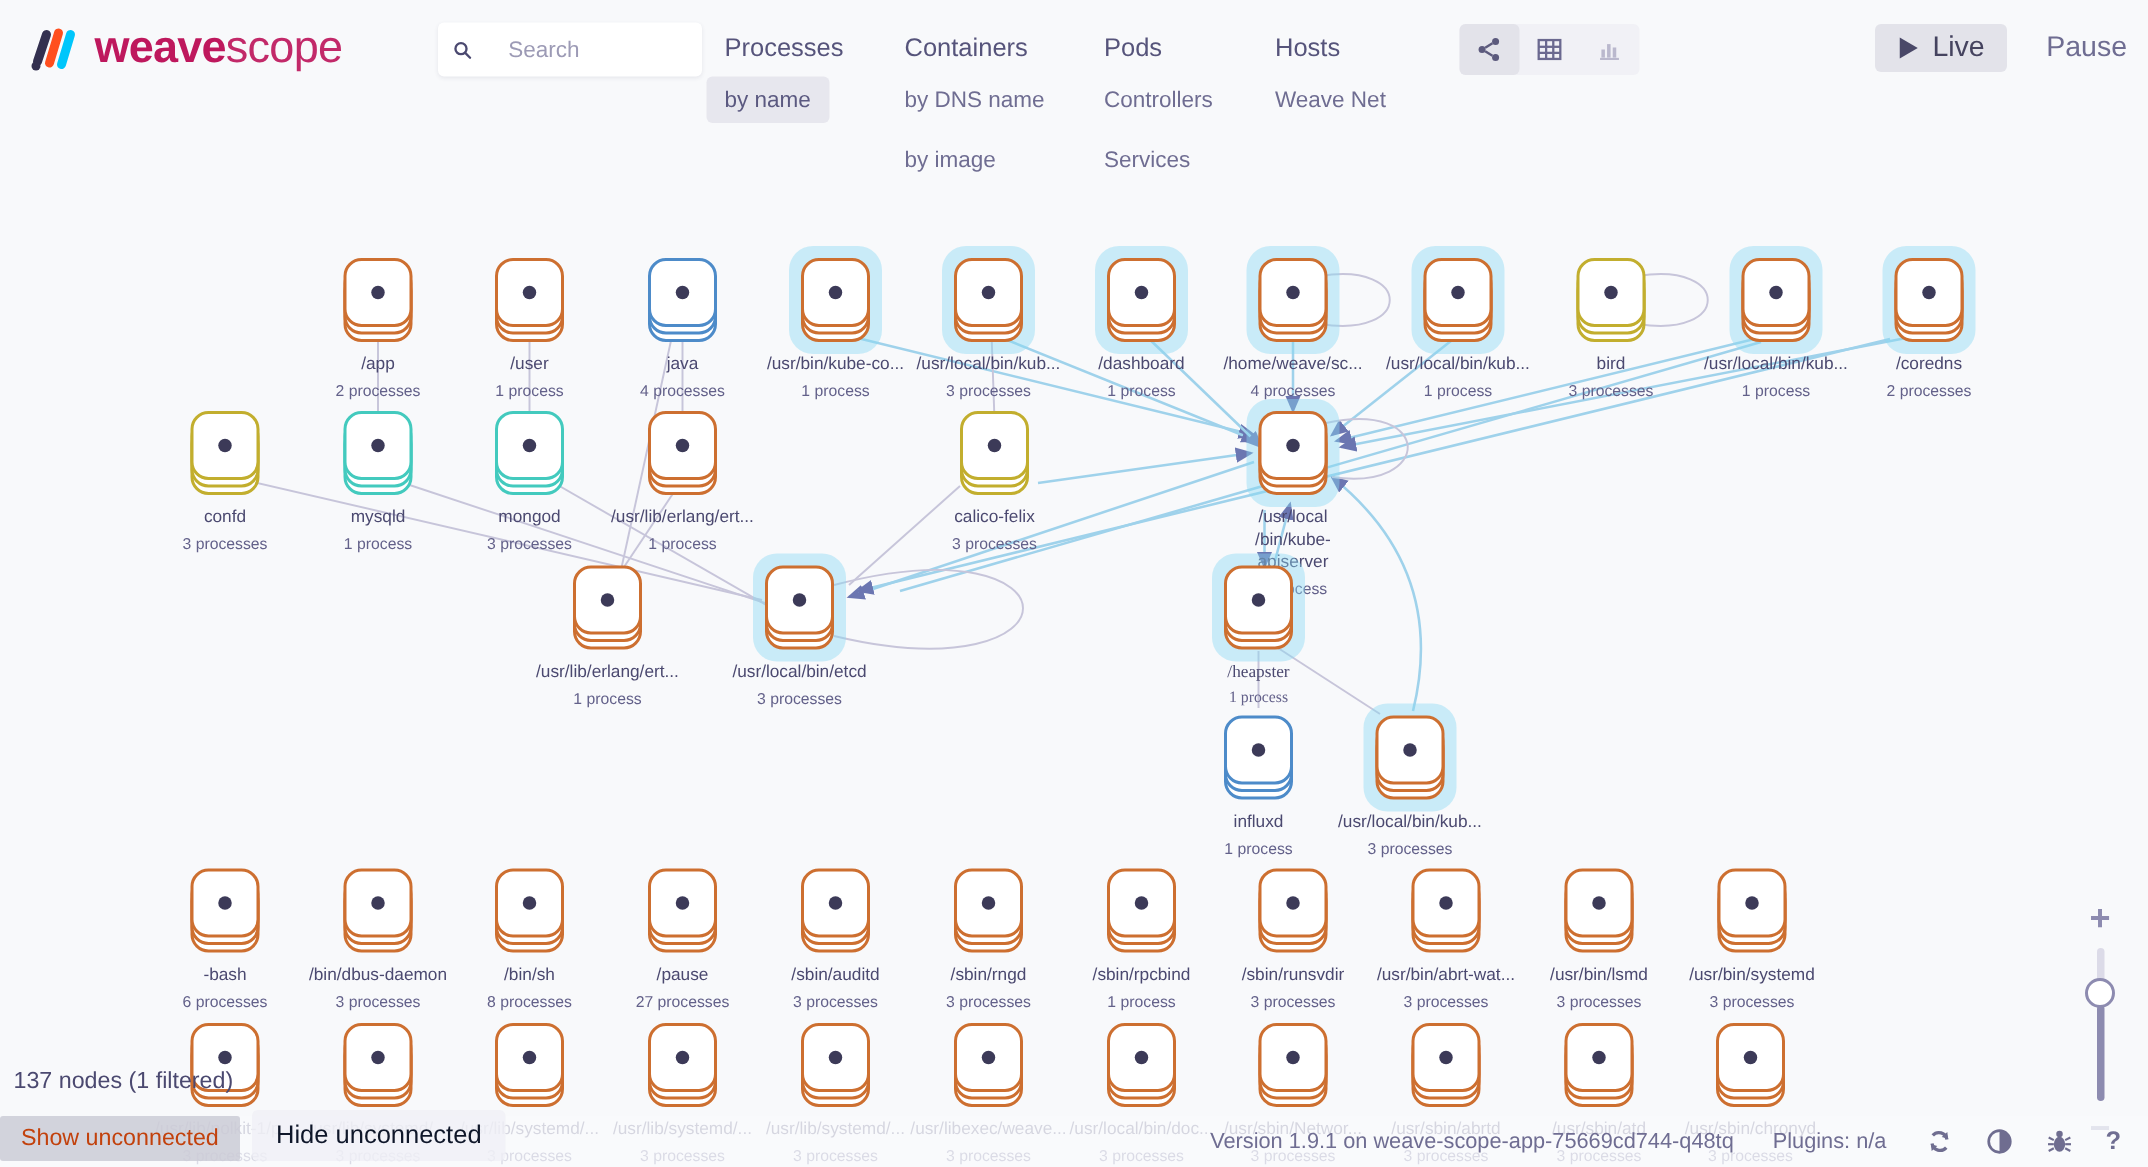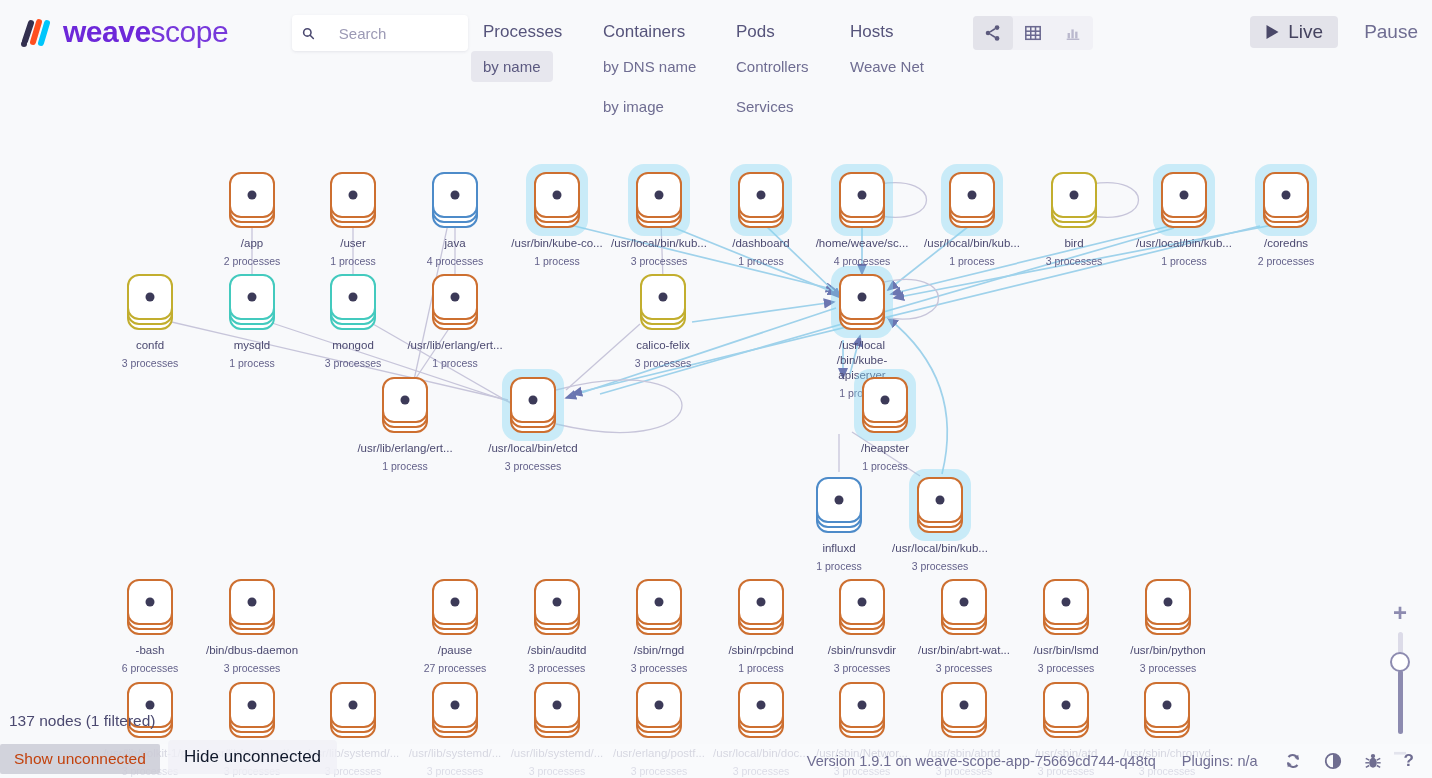--- a/index.html
+++ b/index.html
@@ -1,21 +1,21 @@
 <!DOCTYPE html>
 <html><head>
 <meta charset="utf-8">
 <style>
   html,body{margin:0;padding:0;background:#e9eaee;}
   #app{position:relative;width:1432px;height:778px;background:#f8f9fb;overflow:hidden;
        font-family:"Liberation Sans",sans-serif;color:#4b4970;}
 
   
   .logo{position:absolute;left:16px;top:13px;display:flex;align-items:center;gap:9px;z-index:10;}
-  .logo-text{font-size:30px;color:#6d28d9;letter-spacing:-.5px;}
+  .logo-text{font-size:30px;color:#be185d;letter-spacing:-.5px;}
   .logo-text .bold{font-weight:700;}
   .logo-text .light{font-weight:400;opacity:.92;}
   .search{position:absolute;left:292px;top:15px;width:156px;height:36px;background:#fff;border-radius:4px;
           box-shadow:0 1px 3px rgba(60,60,90,.10);display:flex;align-items:center;padding:0 10px;gap:22px;z-index:10;}
   .search input{border:0;outline:0;font-size:15px;color:#4b4970;width:100%;background:transparent;
           font-family:"Liberation Sans",sans-serif;}
   ::placeholder{color:#9c9ab5;}
   .nav-group{position:absolute;top:22px;z-index:10;}
   .nav-label{font-size:17px;color:#56547b;cursor:pointer;}
   .nav-sub{display:table;font-size:15px;color:#6f6d92;margin-top:9px;padding:7px 12px;margin-left:-12px;
@@ -377,21 +377,21 @@
         <div class="card c2"></div>
         <div class="card c1">
             <span class="dot"></span>
           </div>
       </div>
       <div class="nlabel">
           <div>/usr/local/bin/etcd</div>
         </div>
       <div class="nsub">3 processes</div>
     </div>
-      <div class="node orange" style="left: 829px; top: 377px;">
+      <div class="node orange" style="left: 783px; top: 377px; font-family: Liberation Serif, serif;">
       <div class="halo"></div>
       <div class="stack">
         <div class="card c3"></div>
         <div class="card c2"></div>
         <div class="card c1">
             <span class="dot"></span>
           </div>
       </div>
       <div class="nlabel">
           <div>/heapster</div>
@@ -447,20 +447,34 @@
         <div class="card c2"></div>
         <div class="card c1">
             <span class="dot"></span>
           </div>
       </div>
       <div class="nlabel">
           <div>/bin/dbus-daemon</div>
         </div>
       <div class="nsub">3 processes</div>
     </div>
+      <div class="node orange" style="left: 297px; top: 579px;">
+
+      <div class="stack">
+        <div class="card c3"></div>
+        <div class="card c2"></div>
+        <div class="card c1">
+            <span class="dot"></span>
+          </div>
+      </div>
+      <div class="nlabel">
+          <div>/bin/sh</div>
+        </div>
+      <div class="nsub">8 processes</div>
+    </div>
       <div class="node orange" style="left: 399px; top: 579px;">
 
       <div class="stack">
         <div class="card c3"></div>
         <div class="card c2"></div>
         <div class="card c1">
             <span class="dot"></span>
           </div>
       </div>
       <div class="nlabel">
@@ -555,21 +569,21 @@
       <div class="node orange" style="left: 1112px; top: 579px;">
 
       <div class="stack">
         <div class="card c3"></div>
         <div class="card c2"></div>
         <div class="card c1">
             <span class="dot"></span>
           </div>
       </div>
       <div class="nlabel">
-          <div>/usr/bin/python</div>
+          <div>/usr/bin/systemd</div>
         </div>
       <div class="nsub">3 processes</div>
     </div>
       <div class="node orange" style="left: 94px; top: 682px;">
 
       <div class="stack">
         <div class="card c3"></div>
         <div class="card c2"></div>
         <div class="card c1">
             <span class="dot"></span>
@@ -639,21 +653,21 @@
       <div class="node orange" style="left: 603px; top: 682px;">
 
       <div class="stack">
         <div class="card c3"></div>
         <div class="card c2"></div>
         <div class="card c1">
             <span class="dot"></span>
           </div>
       </div>
       <div class="nlabel">
-          <div>/usr/erlang/postf...</div>
+          <div>/usr/libexec/weave...</div>
         </div>
       <div class="nsub">3 processes</div>
     </div>
       <div class="node orange" style="left: 705px; top: 682px;">
 
       <div class="stack">
         <div class="card c3"></div>
         <div class="card c2"></div>
         <div class="card c1">
             <span class="dot"></span>

